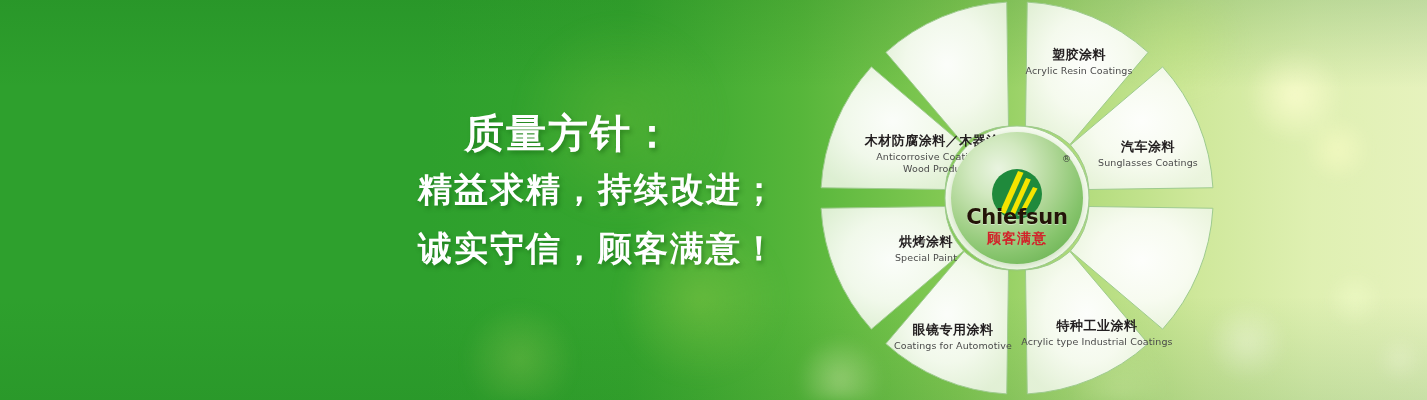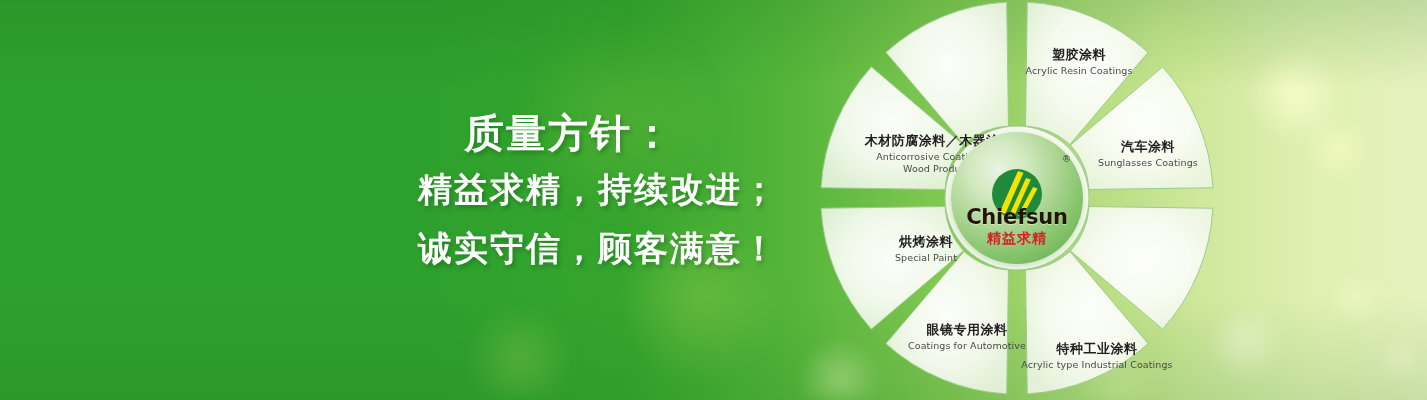--- a/index.html
+++ b/index.html
@@ -118,22 +118,22 @@
   }
 
   
   .lbl { transform: translate(-50%, -50%); }
   .lbl-uv          { left: 178px; top: 58px;  width: 180px; }
   .lbl-acrylic     { left: 258px; top: 60px;  width: 160px; }
   .lbl-wood        { left: 118px; top: 152px; width: 150px; }
   .lbl-auto        { left: 327px; top: 152px; width: 140px; text-align: center; }
   .lbl-stoving     { left: 105px; top: 247px; width: 140px; }
   .lbl-water       { left: 340px; top: 250px; width: 180px; }
-  .lbl-sunglasses  { left: 146px; top: 335px; width: 170px; }
-  .lbl-industrial  { left: 276px; top: 354px; width: 190px; text-align: center; }
+  .lbl-sunglasses  { left: 132px; top: 335px; width: 170px; }
+  .lbl-industrial  { left: 276px; top: 331px; width: 190px; text-align: center; }
 
   
   .logo-wrap {
     position: absolute;
     left: 196px;
     top: 196px;
     width: 132px;
     height: 132px;
     transform: translate(-50%, -50%);
     border-radius: 50%;
@@ -272,17 +272,17 @@
         <circle cx="28" cy="28" r="25" fill="#1f8a3c"></circle>
         <g fill="#f5e400">
           <path d="M29.0 5.0 L34.5 6.8 L16.2 48.0 L11.0 45.5 Z"></path>
           <path d="M37.0 12.0 L41.8 13.6 L25.0 50.5 L20.5 48.6 Z"></path>
           <path d="M44.0 21.0 L48.5 22.6 L33.5 50.5 L29.3 48.8 Z"></path>
         </g>
       </svg>
 
       <div class="logo-reg">®</div>
       <div class="logo-en">Chiefsun</div>
-      <div class="logo-cn">精益求精</div>
+      <div class="logo-cn">顾客满意</div>
     </div>
 
   </div>
 </div>
 
 </body></html>

